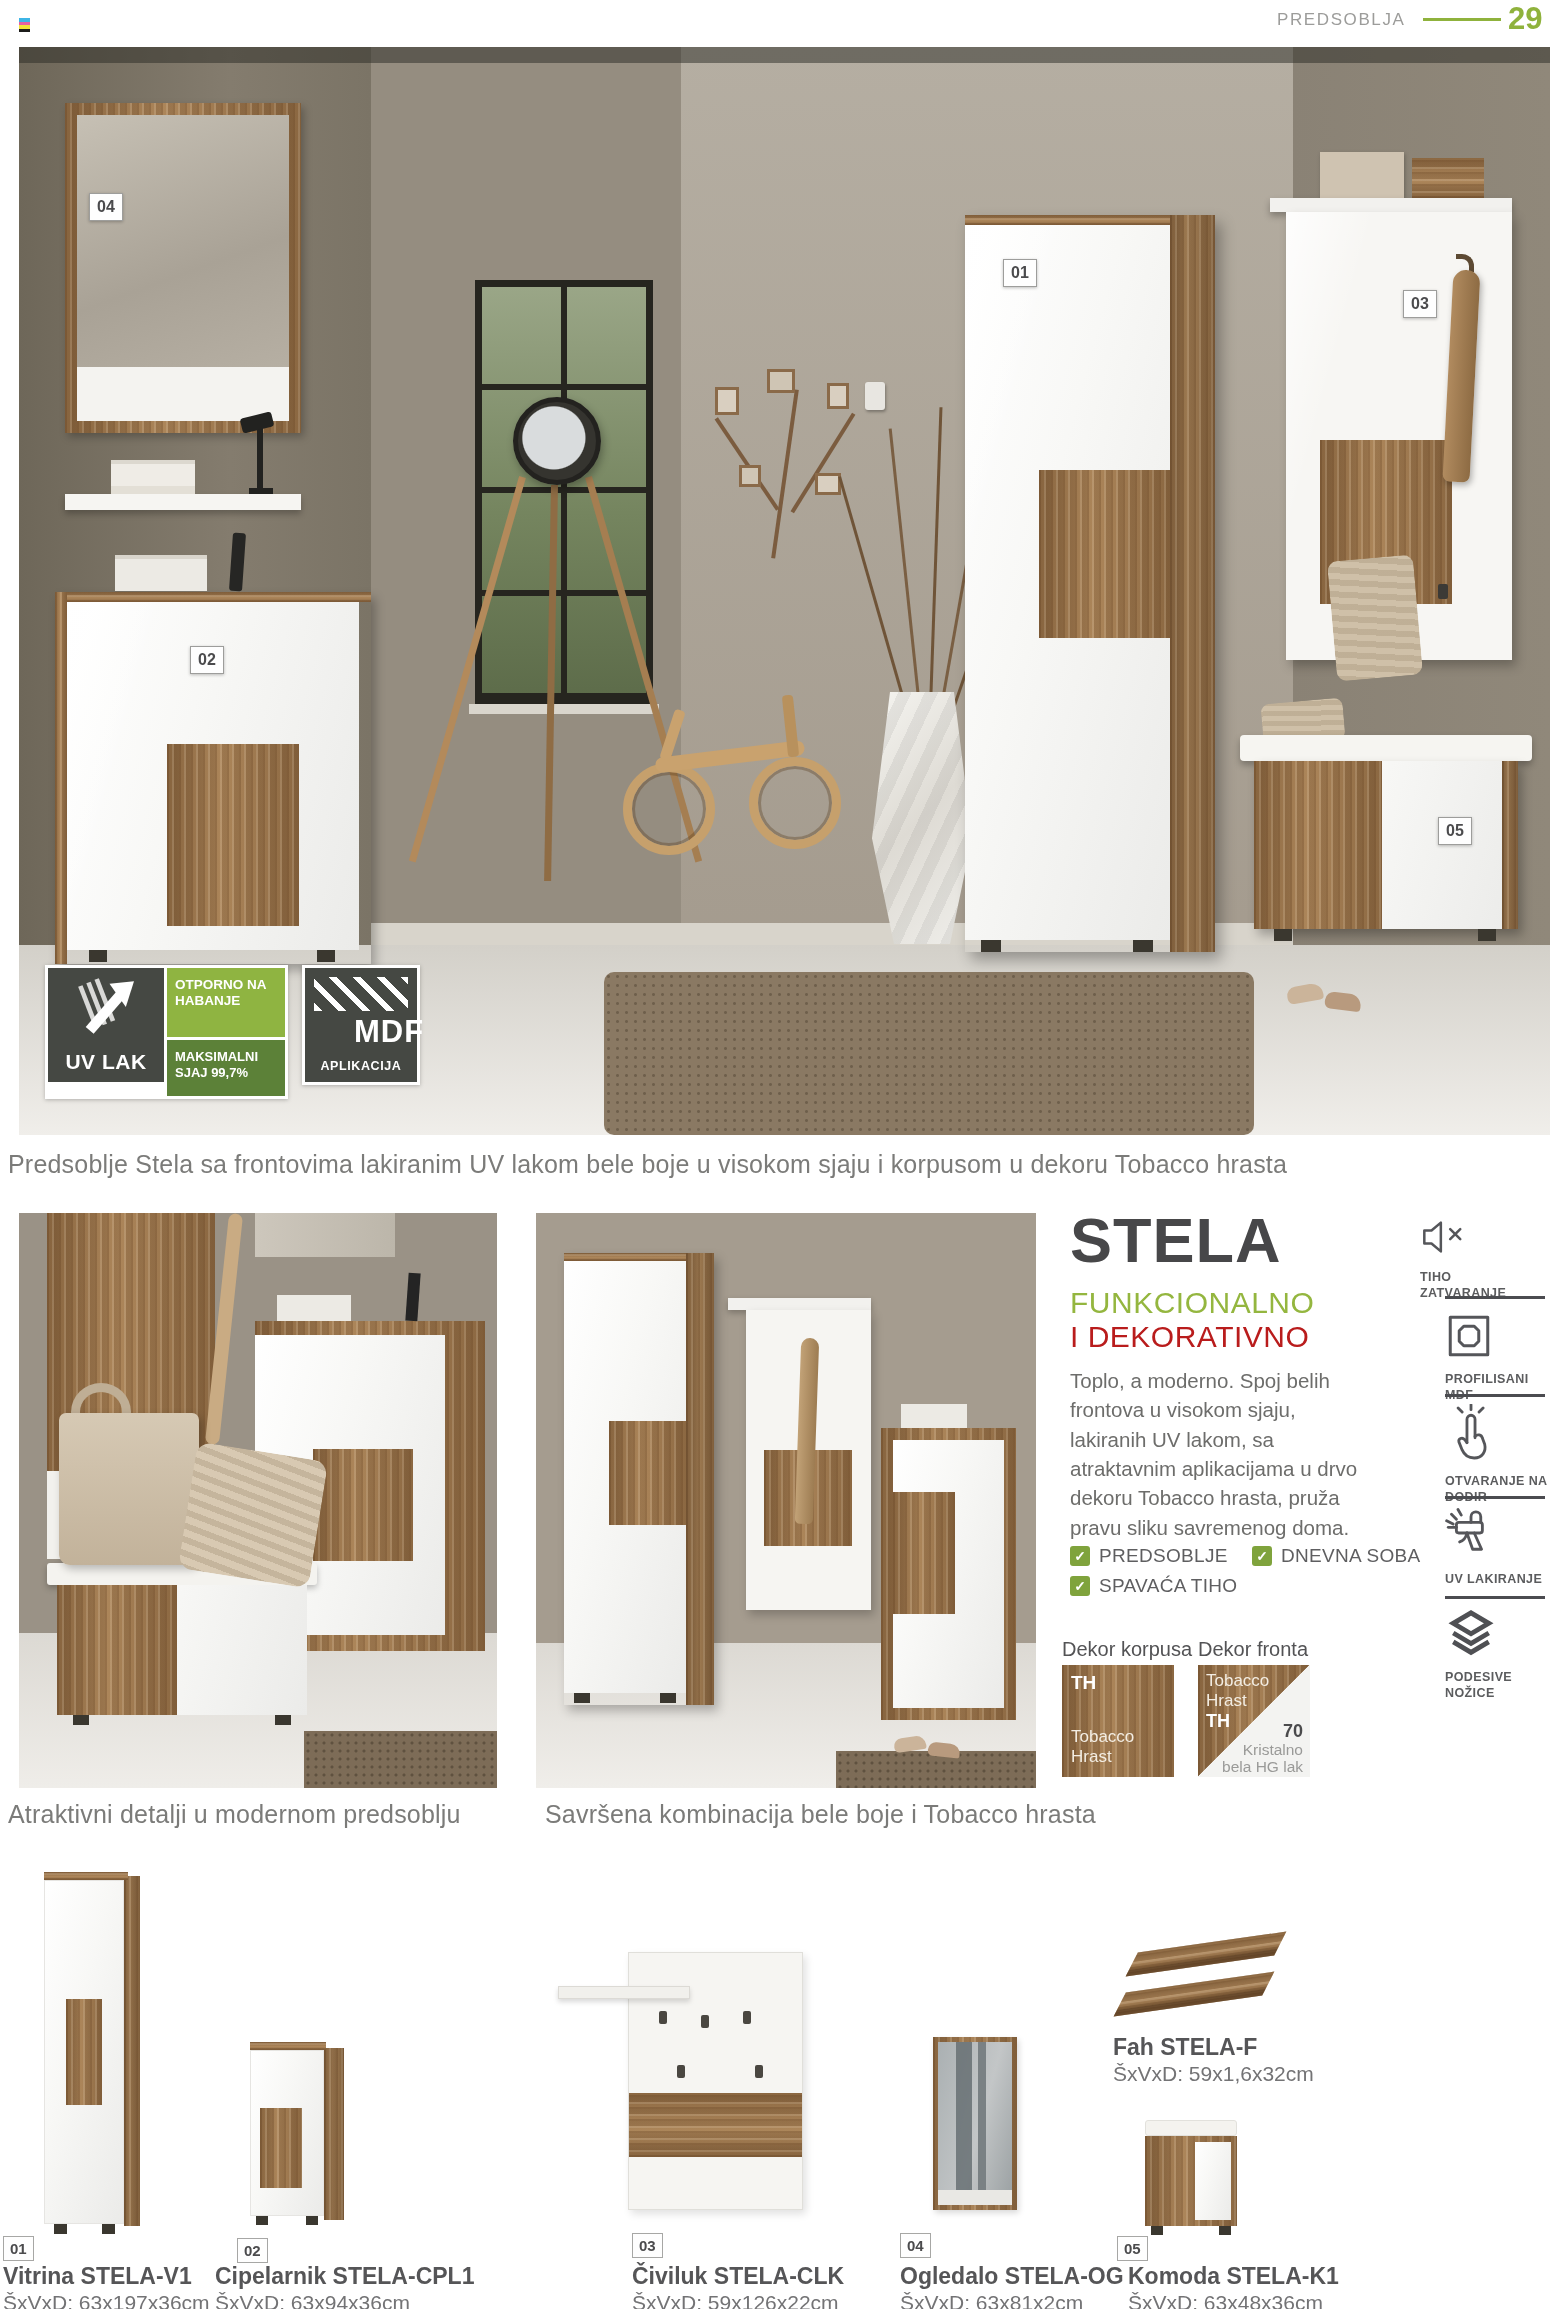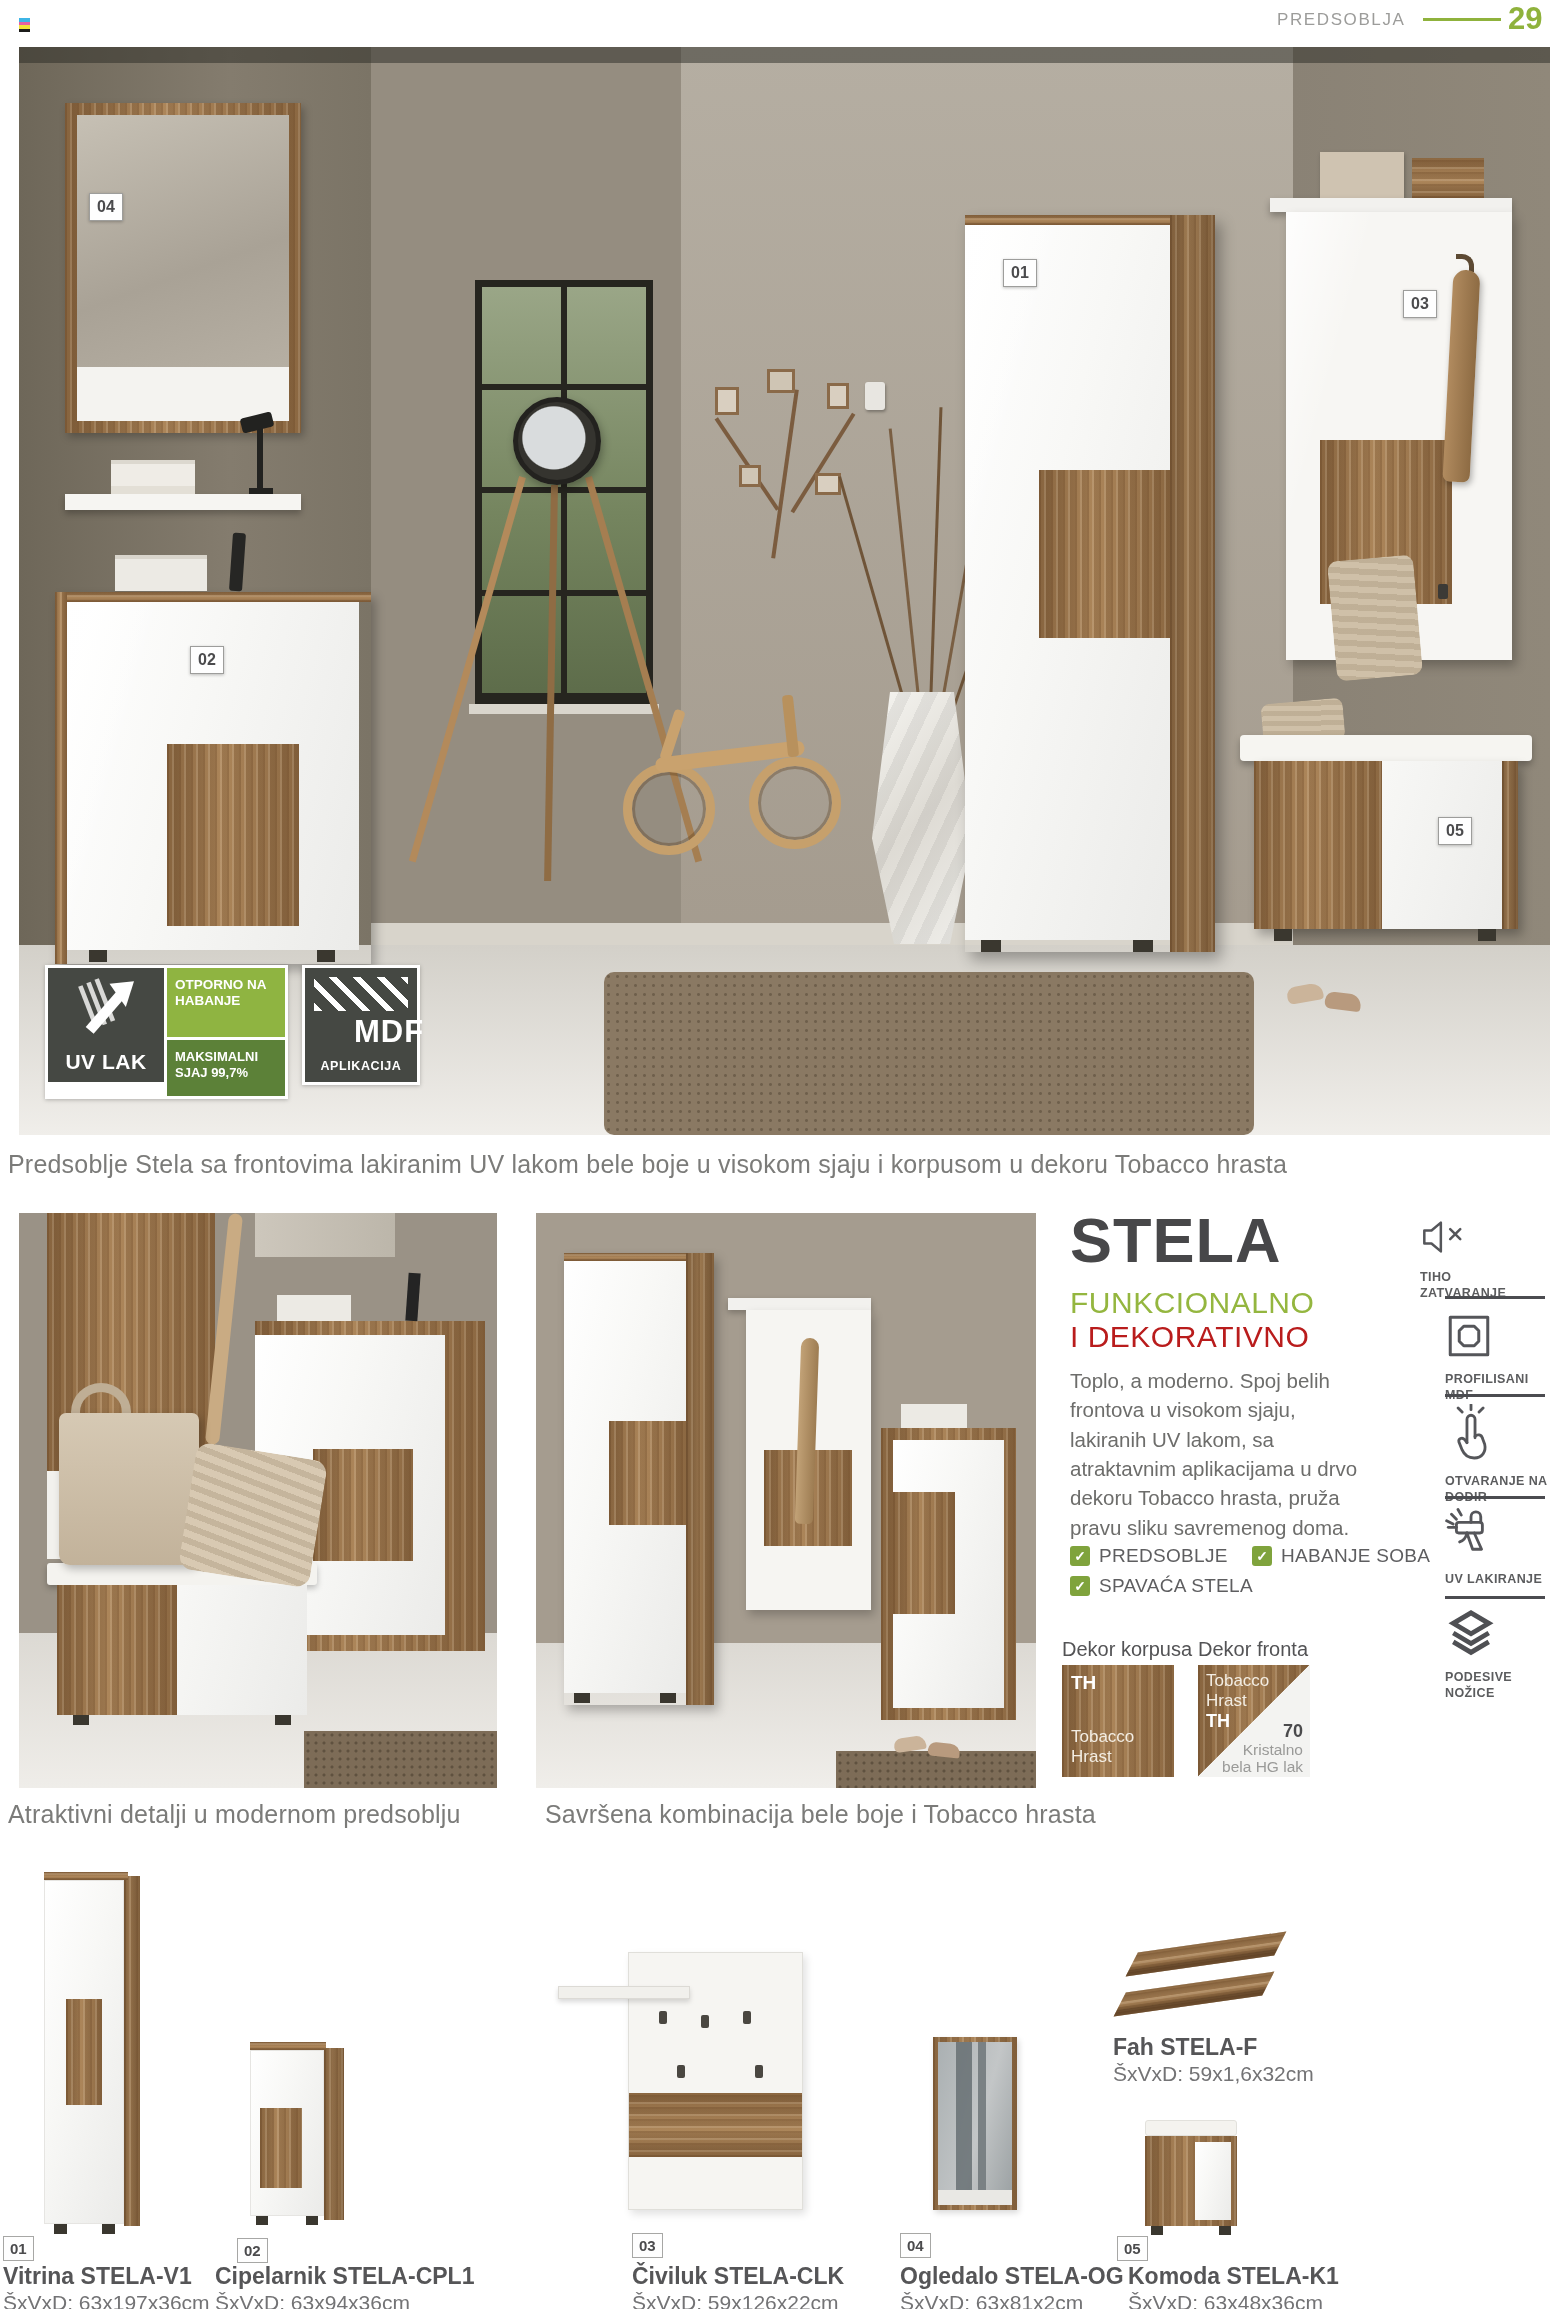--- a/index.html
+++ b/index.html
@@ -283,25 +283,25 @@
   <div class="abs" style="left:1070px; top:1286px; font-size:30px; color:#94b63f; letter-spacing:.5px;">FUNKCIONALNO</div>
   <div class="abs" style="left:1070px; top:1320px; font-size:30px; color:#b91c1c; letter-spacing:.5px;">I DEKORATIVNO</div>
   <div class="abs" style="left:1070px; top:1366px; width:302px; font-size:20.5px; line-height:1.43; color:#6d6d6b;">Toplo, a moderno. Spoj belih frontova u visokom sjaju, lakiranih UV lakom, sa atraktavnim aplikacijama u drvo dekoru Tobacco hrasta, pruža pravu sliku savremenog doma.</div>
 
   <div class="room-row" style="left:1070px; top:1545px;">
     <div class="room-check">✓</div>
     <div class="room-label">PREDSOBLJE</div>
   </div>
   <div class="room-row" style="left:1252px; top:1545px;">
     <div class="room-check">✓</div>
-    <div class="room-label">HABANJE SOBA</div>
+    <div class="room-label">DNEVNA SOBA</div>
   </div>
   <div class="room-row" style="left:1070px; top:1575px;">
     <div class="room-check">✓</div>
-    <div class="room-label">SPAVAĆA STELA</div>
+    <div class="room-label">SPAVAĆA TIHO</div>
   </div>
 
   <div class="dekor-heading" style="left:1062px; top:1638px;">Dekor korpusa</div>
   <div class="dekor-heading" style="left:1198px; top:1638px;">Dekor fronta</div>
 
   <div class="swatch wood" style="left:1062px; top:1665px;">
     <div class="abs" style="left:9px; top:7px; font-size:19px; font-weight:700; color:#fff;">TH</div>
     <div class="abs" style="left:9px; top:62px; width:80px; font-size:17px; line-height:1.15; color:#f3ede3;">Tobacco Hrast</div>
   </div>
   <div class="swatch wood" style="left:1198px; top:1665px;">

